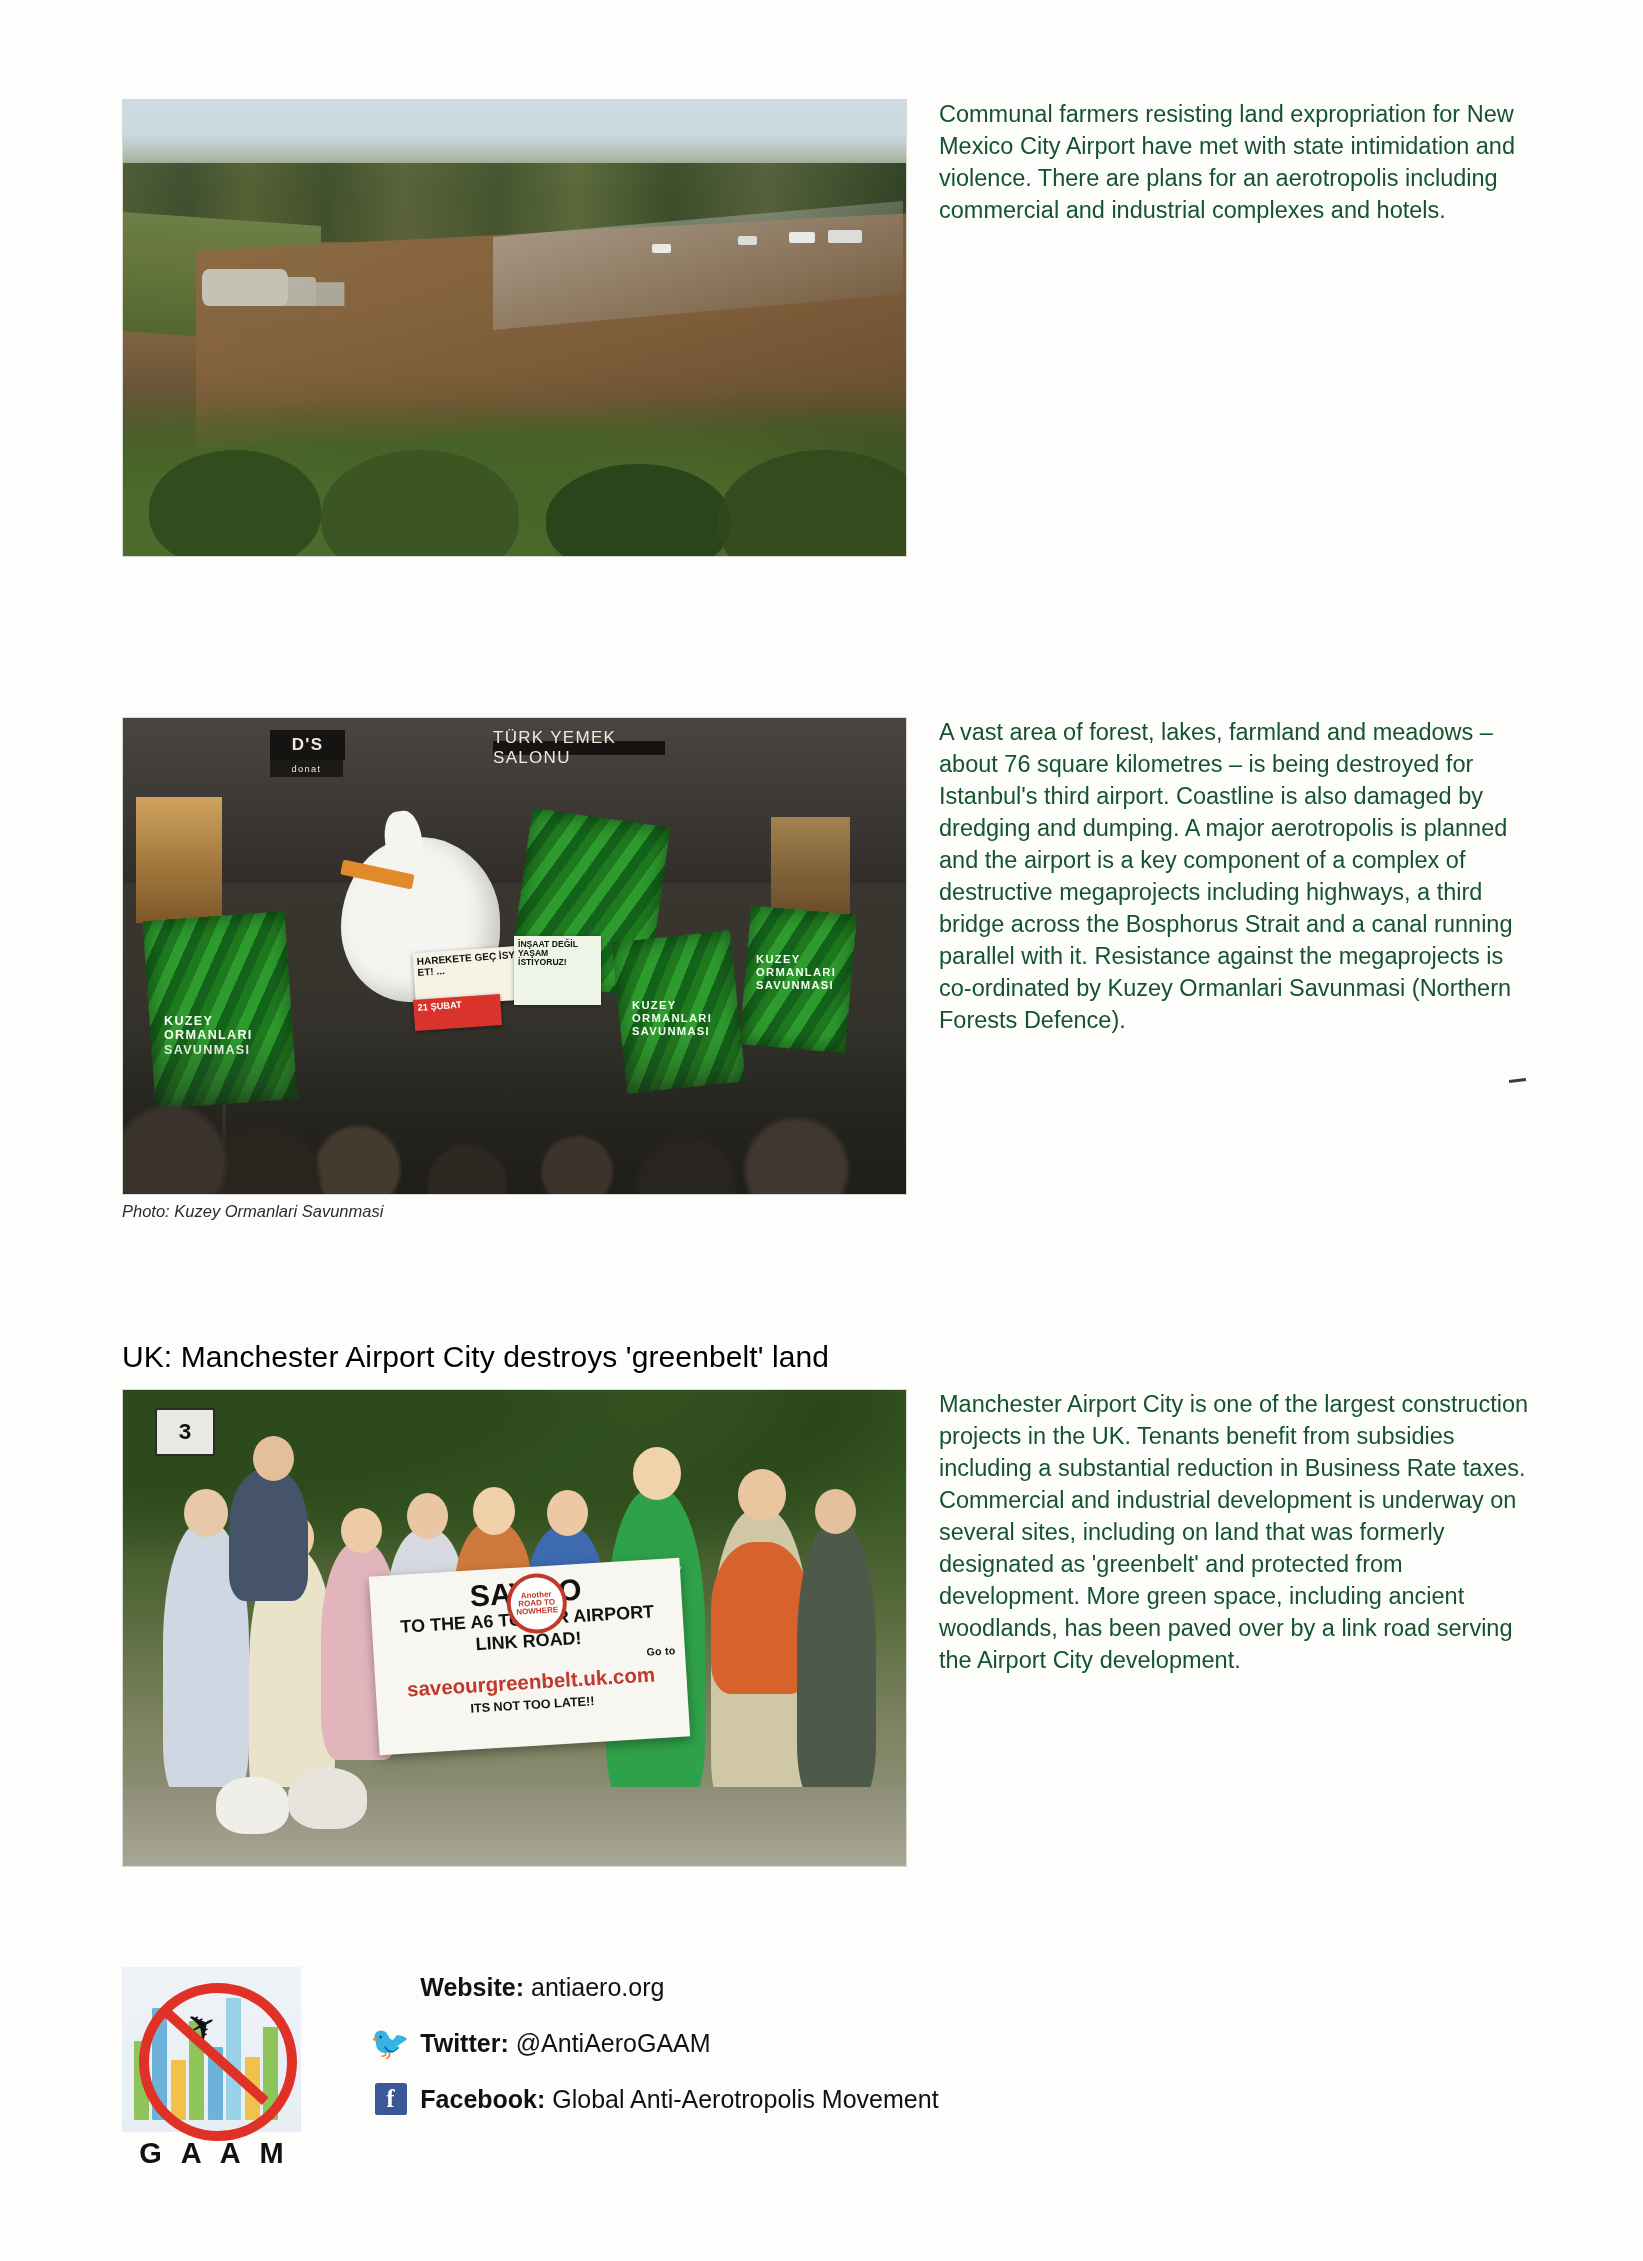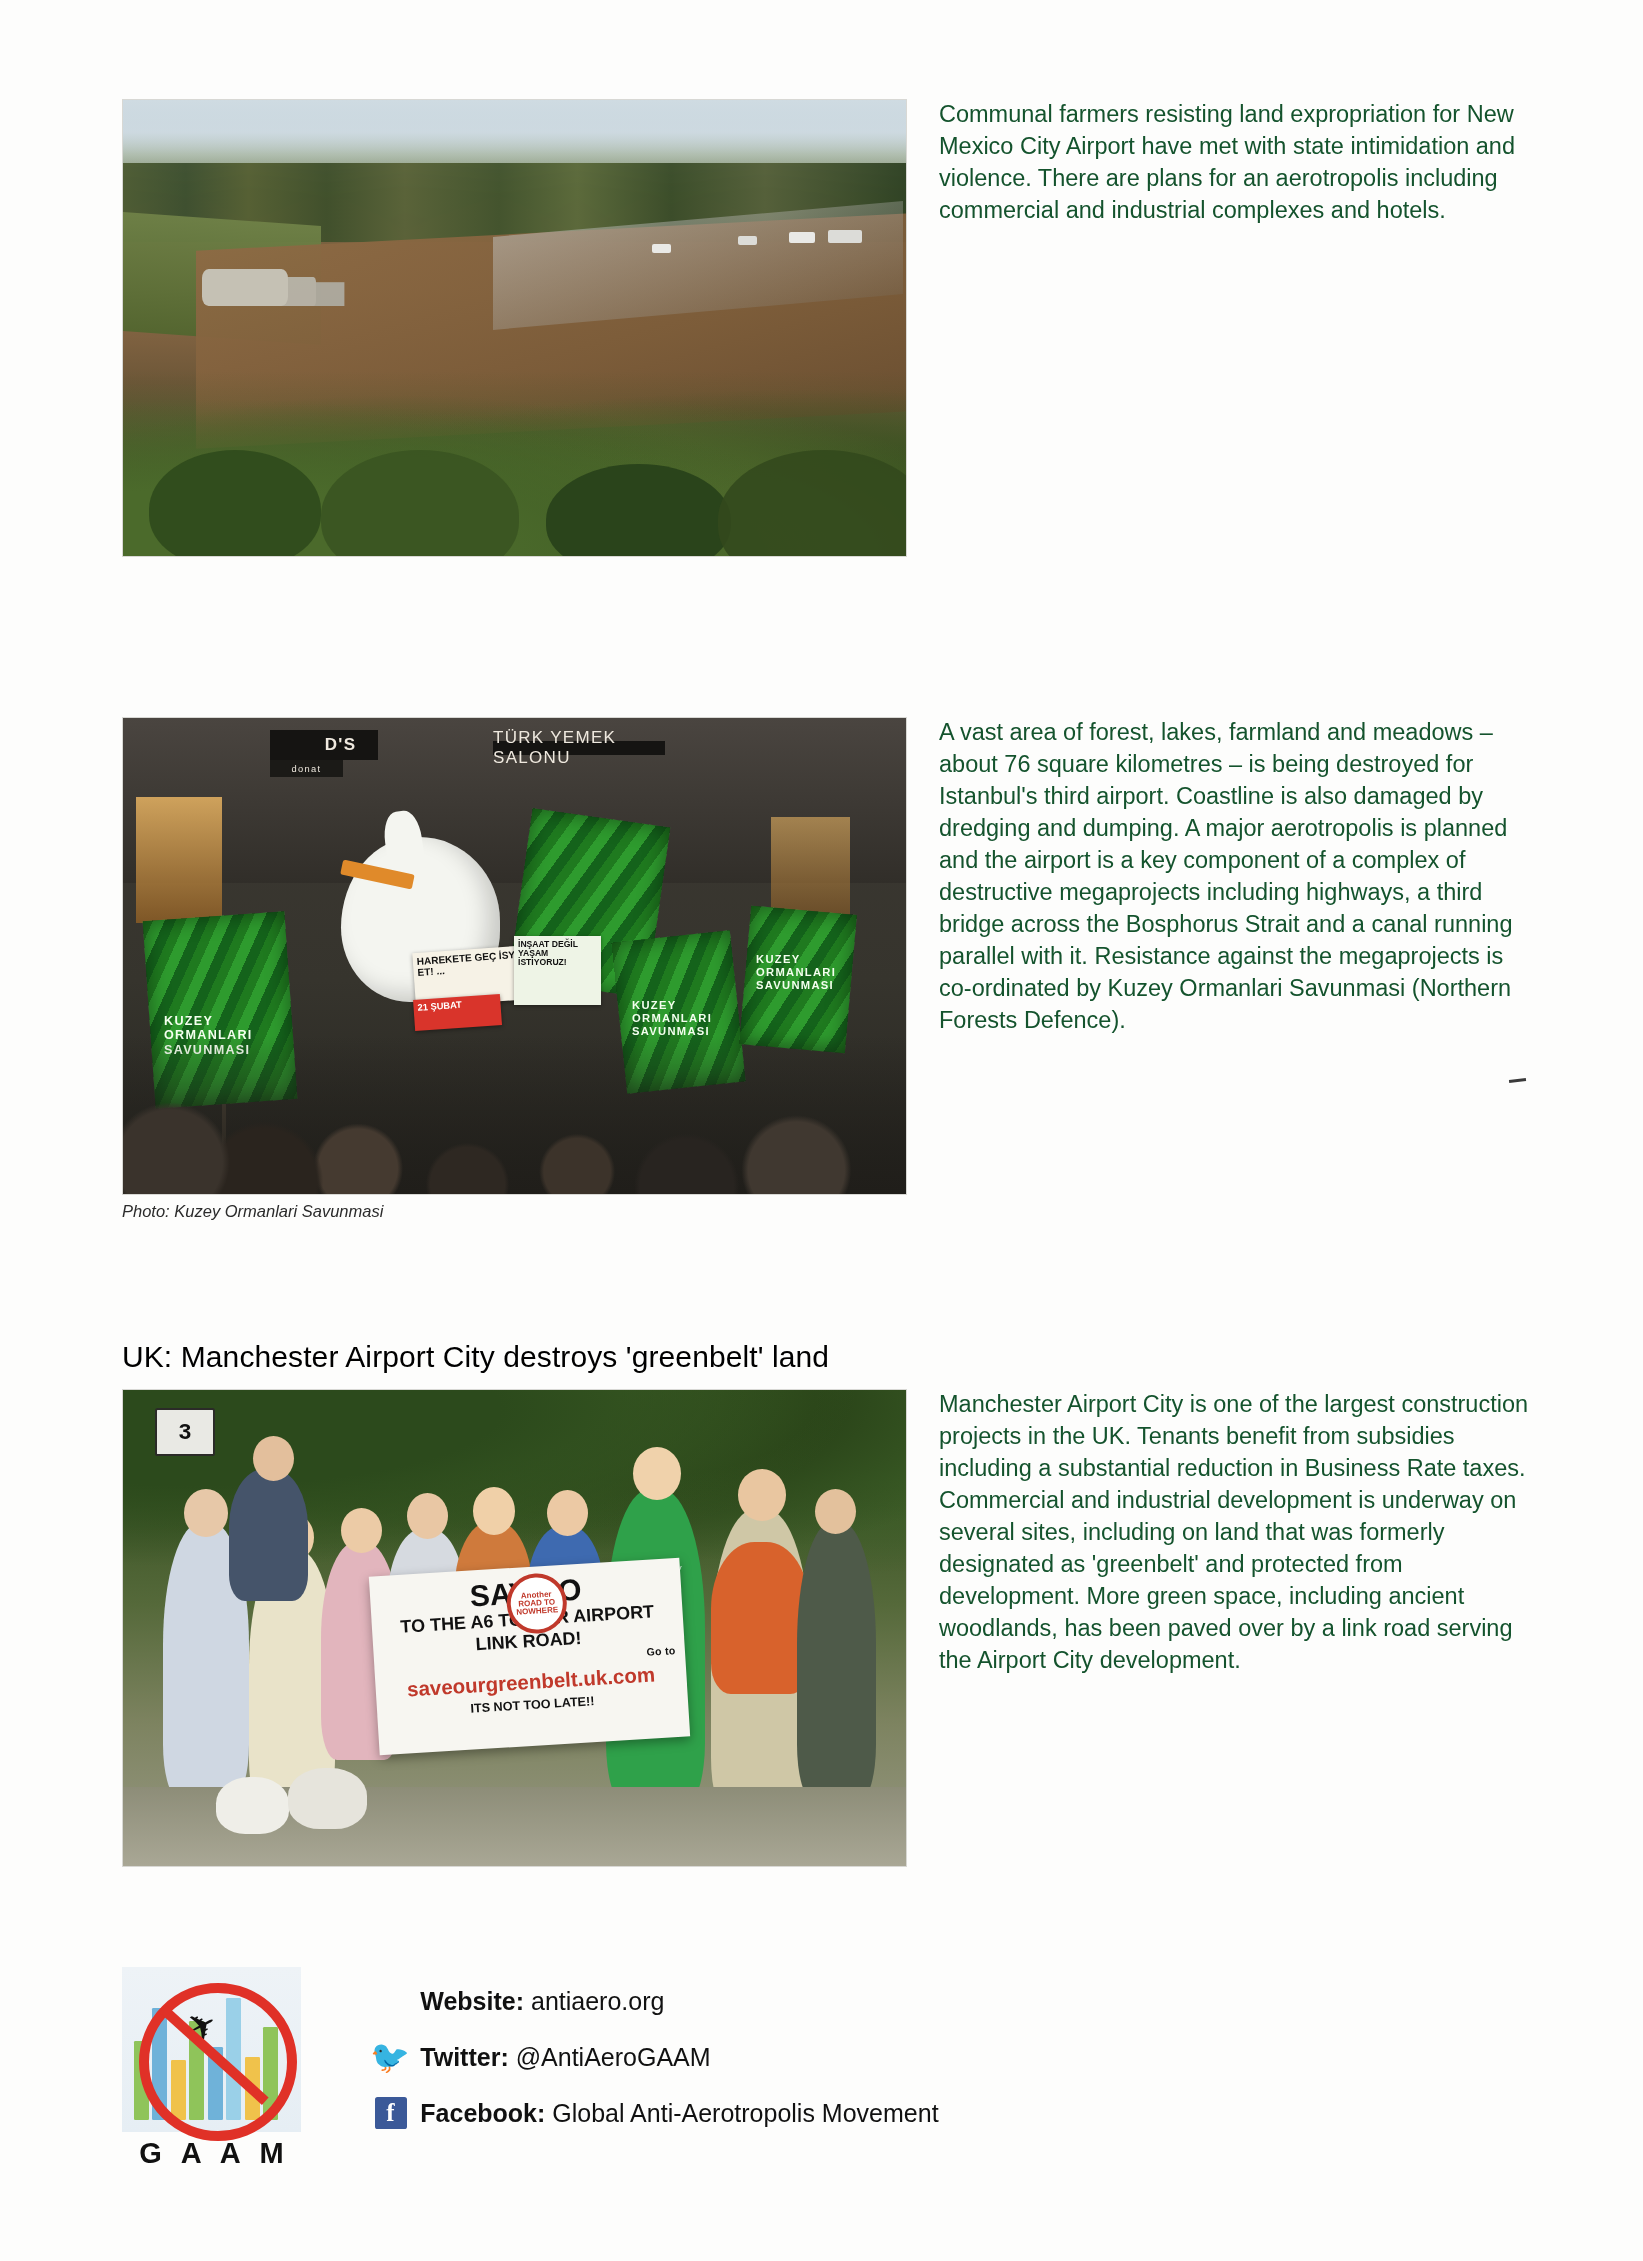--- a/index.html
+++ b/index.html
@@ -300,21 +300,21 @@
     content: ""; position: absolute; left: -4px; top: 57px;
     width: 138px; height: 10px; background: #e03127;
     transform: rotate(42deg); transform-origin: center;
   }
   .gaam-word {
     font-size: 29px; font-weight: bold; letter-spacing: 6px;
     text-align: center; margin-top: 5.3px; color: #111;
   }
   .contact-list {
     position: absolute;
-    left: 248px; top: 16px; text-align: center;
+    left: 248px; top: 2px; text-align: center;
   }
   .contact-row {
     display: flex; align-items: center;
     margin-bottom: 20px;
   }
   .contact-row .ic {
     width: 41px; height: 36px; flex: 0 0 41px;
     display: flex; align-items: center; justify-content: center;
     margin-right: 9.3px;
   }
@@ -367,21 +367,21 @@
         <p>Communal farmers resisting land expropriation for New Mexico City Airport have met with state intimidation and violence. There are plans for an aerotropolis including commercial and industrial complexes and hotels.</p>
       </div>
     </div>
   </div>
 
   <div class="section" style="top:717px;">
     <div class="row">
       <div class="figure">
         <div class="photo ph-tur">
           <div class="shopfront"></div>
-          <div class="sign" style="left:147px;top:12px;width:75px;height:30px;font-size:17px;font-weight:bold;padding-left:33px;">D'S</div>
+          <div class="sign" style="left:147px;top:12px;width:75px;height:30px;font-size:17px;font-weight:bold;">D'S</div>
           <div class="sign" style="left:147px;top:42px;width:73px;height:17px;font-size:9.3px;background:#1b1a17;">donat</div>
           <div class="sign" style="left:370px;top:22.5px;width:172px;height:14px;font-size:17px;">TÜRK YEMEK SALONU</div>
           <div class="window-glow" style="left:13.2px;top:79px;width:86px;height:126px;"></div>
           <div class="window-glow" style="left:648px;top:99px;width:79px;height:99px;opacity:.6;"></div>
 
           <div class="pole" style="left:99px;top:218px;height:258px;"></div>
           <div class="flag" style="left:26.4px;top:198px;width:142px;height:188px;transform:rotate(-4deg);"></div>
           <div class="sign" style="left:41px;top:278px;width:99px;height:79px;background:transparent;color:#f4ffef;font-size:12.6px;font-weight:bold;flex-direction:column;line-height:1.15;">KUZEY ORMANLARI SAVUNMASI</div>
 
           <div class="flag" style="left:397px;top:99px;width:139px;height:172px;transform:rotate(8deg);"></div>

